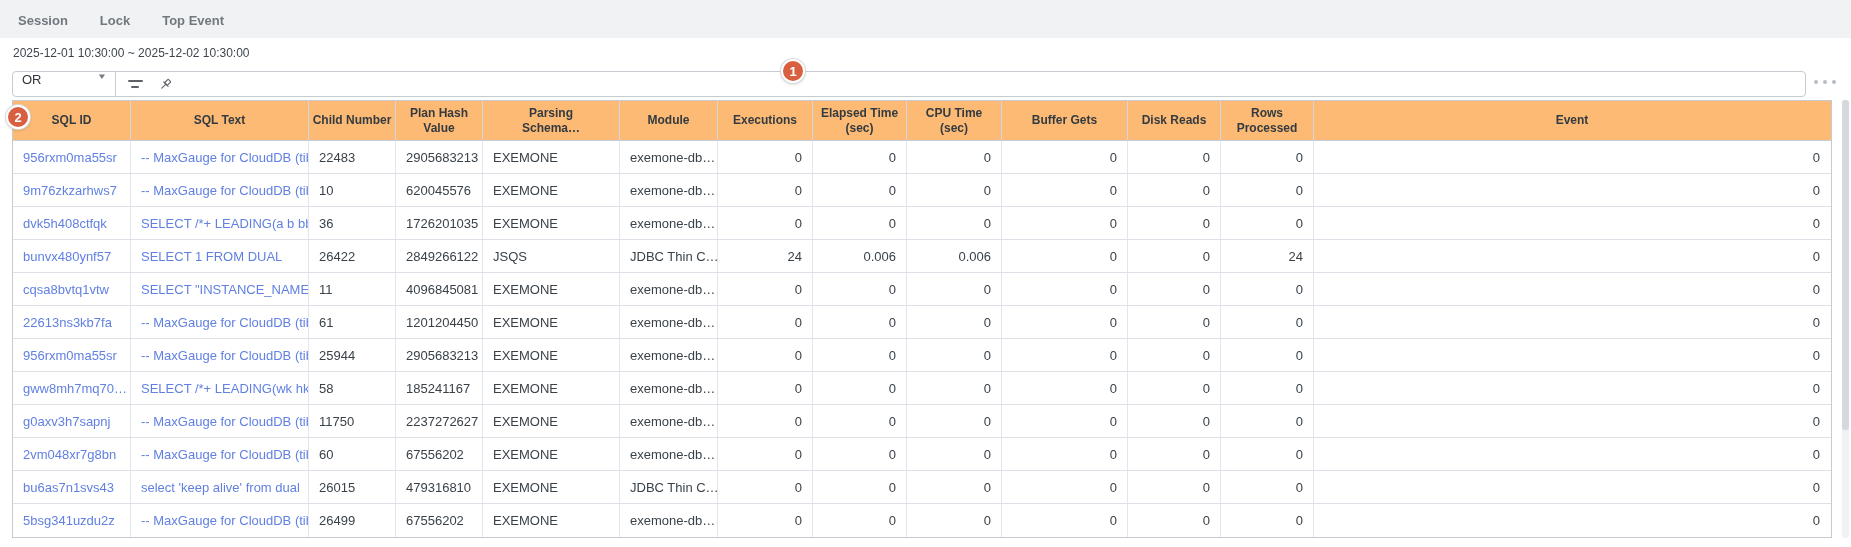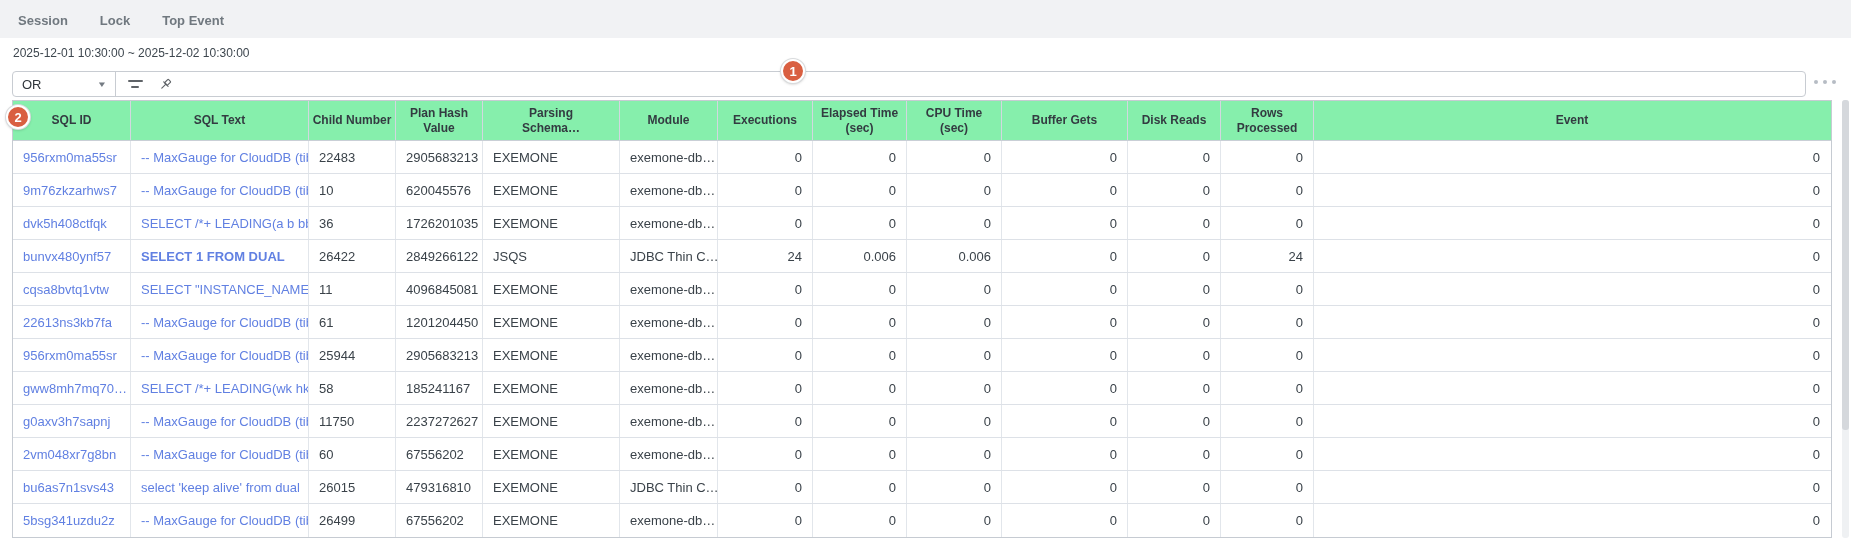--- a/index.html
+++ b/index.html
@@ -15,21 +15,21 @@
   .tab.active { background:#fff; color:#23292e; border-top-color:#3c7df0; }
   .tab:first-child { margin-left:2px; }
 
   
   .daterange { position:absolute; left:13px; top:46px; font-size:12px; color:#3d464e; }
 
   
   .filterbar { position:absolute; left:12px; top:71px; width:1794px; height:26px;
     border:1px solid #c8ccd2; border-radius:4px; background:#fff;
     display:flex; align-items:center; }
-  .op-select { width:103px; height:100%; display:flex; align-items:center;
+  .op-select { width:103px; height:100%; display:flex; 
     justify-content:space-between; padding:0 9px; border-right:1px solid #c8ccd2;
     font-size:13px; color:#30363c; cursor:pointer; }
   .caret { font-size:8px; color:#747b83; transform:scaleX(1.3); }
   .fbar-icon { display:flex; align-items:center; justify-content:center;
     width:22px; height:22px; margin-left:8px; cursor:pointer; }
   .filter-lines { display:flex; flex-direction:column; align-items:center; gap:4px; }
   .filter-lines i { display:block; height:2px; background:#5f6368; border-radius:1px; }
   .filter-lines i.l1 { width:15px; }
   .filter-lines i.l2 { width:8px; }
   .more-dots { position:absolute; left:1814px; top:80px; display:flex; gap:5px; cursor:pointer; }
@@ -39,21 +39,21 @@
   .badge { position:absolute; width:24px; height:24px; border-radius:50%;
     background:#d95f41; border:2px solid #fff; color:#fff; font-size:13px;
     font-weight:bold; display:flex; align-items:center; justify-content:center;
     box-shadow:0 0 0 1px #d9dbdd, 0 1px 3px rgba(0,0,0,.25); z-index:6; }
   .badge.b1 { left:781px; top:59px; }
   .badge.b2 { left:6px; top:105px; }
 
   
   .tbl { position:absolute; left:12px; top:100px; width:1820px;
     border:1px solid #c6cbd2; background:#fff; }
-  .thead { display:flex; height:40px; background:#86efac; border-bottom:1px solid #c9cfd6; }
+  .thead { display:flex; height:40px; background:#fdba74; border-bottom:1px solid #c9cfd6; }
   .th { display:flex; align-items:center; justify-content:center; text-align:center;
     font-size:12px; font-weight:bold; color:#333b41; line-height:1.2;
     border-right:1px solid #d2d8df; white-space:pre-line; padding:0 2px; cursor:pointer; }
   .th:last-child { border-right:none; }
   .tr { display:flex; height:33px; border-bottom:1px solid #dde1e7; background:#fff; }
   .tr:last-child { border-bottom:none; }
   .td { display:flex; align-items:center; padding:0 10px; font-size:13px;
     color:#3a4249; white-space:nowrap; overflow:hidden; border-right:1px solid #e2e6eb; }
   .td:last-child { border-right:none; }
   .td.num { justify-content:flex-end; }
@@ -170,21 +170,21 @@
           <div class="td num" style="width: 95px;">0</div>
           <div class="td num" style="width: 94px;">0</div>
           <div class="td num" style="width: 95px;">0</div>
           <div class="td num" style="width: 126px;">0</div>
           <div class="td num" style="width: 93px;">0</div>
           <div class="td num" style="width: 93px;">0</div>
           <div class="td num" style="width: 516px;">0</div>
         </div>
         <div class="tr">
           <div class="td link" style="width: 118px;">bunvx480ynf57</div>
-          <div class="td link" style="width: 178px; font-weight: bold;">SELECT 1 FROM DUAL</div>
+          <div class="td link" style="width: 178px;">SELECT 1 FROM DUAL</div>
           <div class="td" style="width: 87px;">26422</div>
           <div class="td" style="width: 87px;">2849266122</div>
           <div class="td" style="width: 137px;">JSQS</div>
           <div class="td" style="width: 98px;">JDBC Thin C…</div>
           <div class="td num" style="width: 95px;">24</div>
           <div class="td num" style="width: 94px;">0.006</div>
           <div class="td num" style="width: 95px;">0.006</div>
           <div class="td num" style="width: 126px;">0</div>
           <div class="td num" style="width: 93px;">0</div>
           <div class="td num" style="width: 93px;">24</div>

